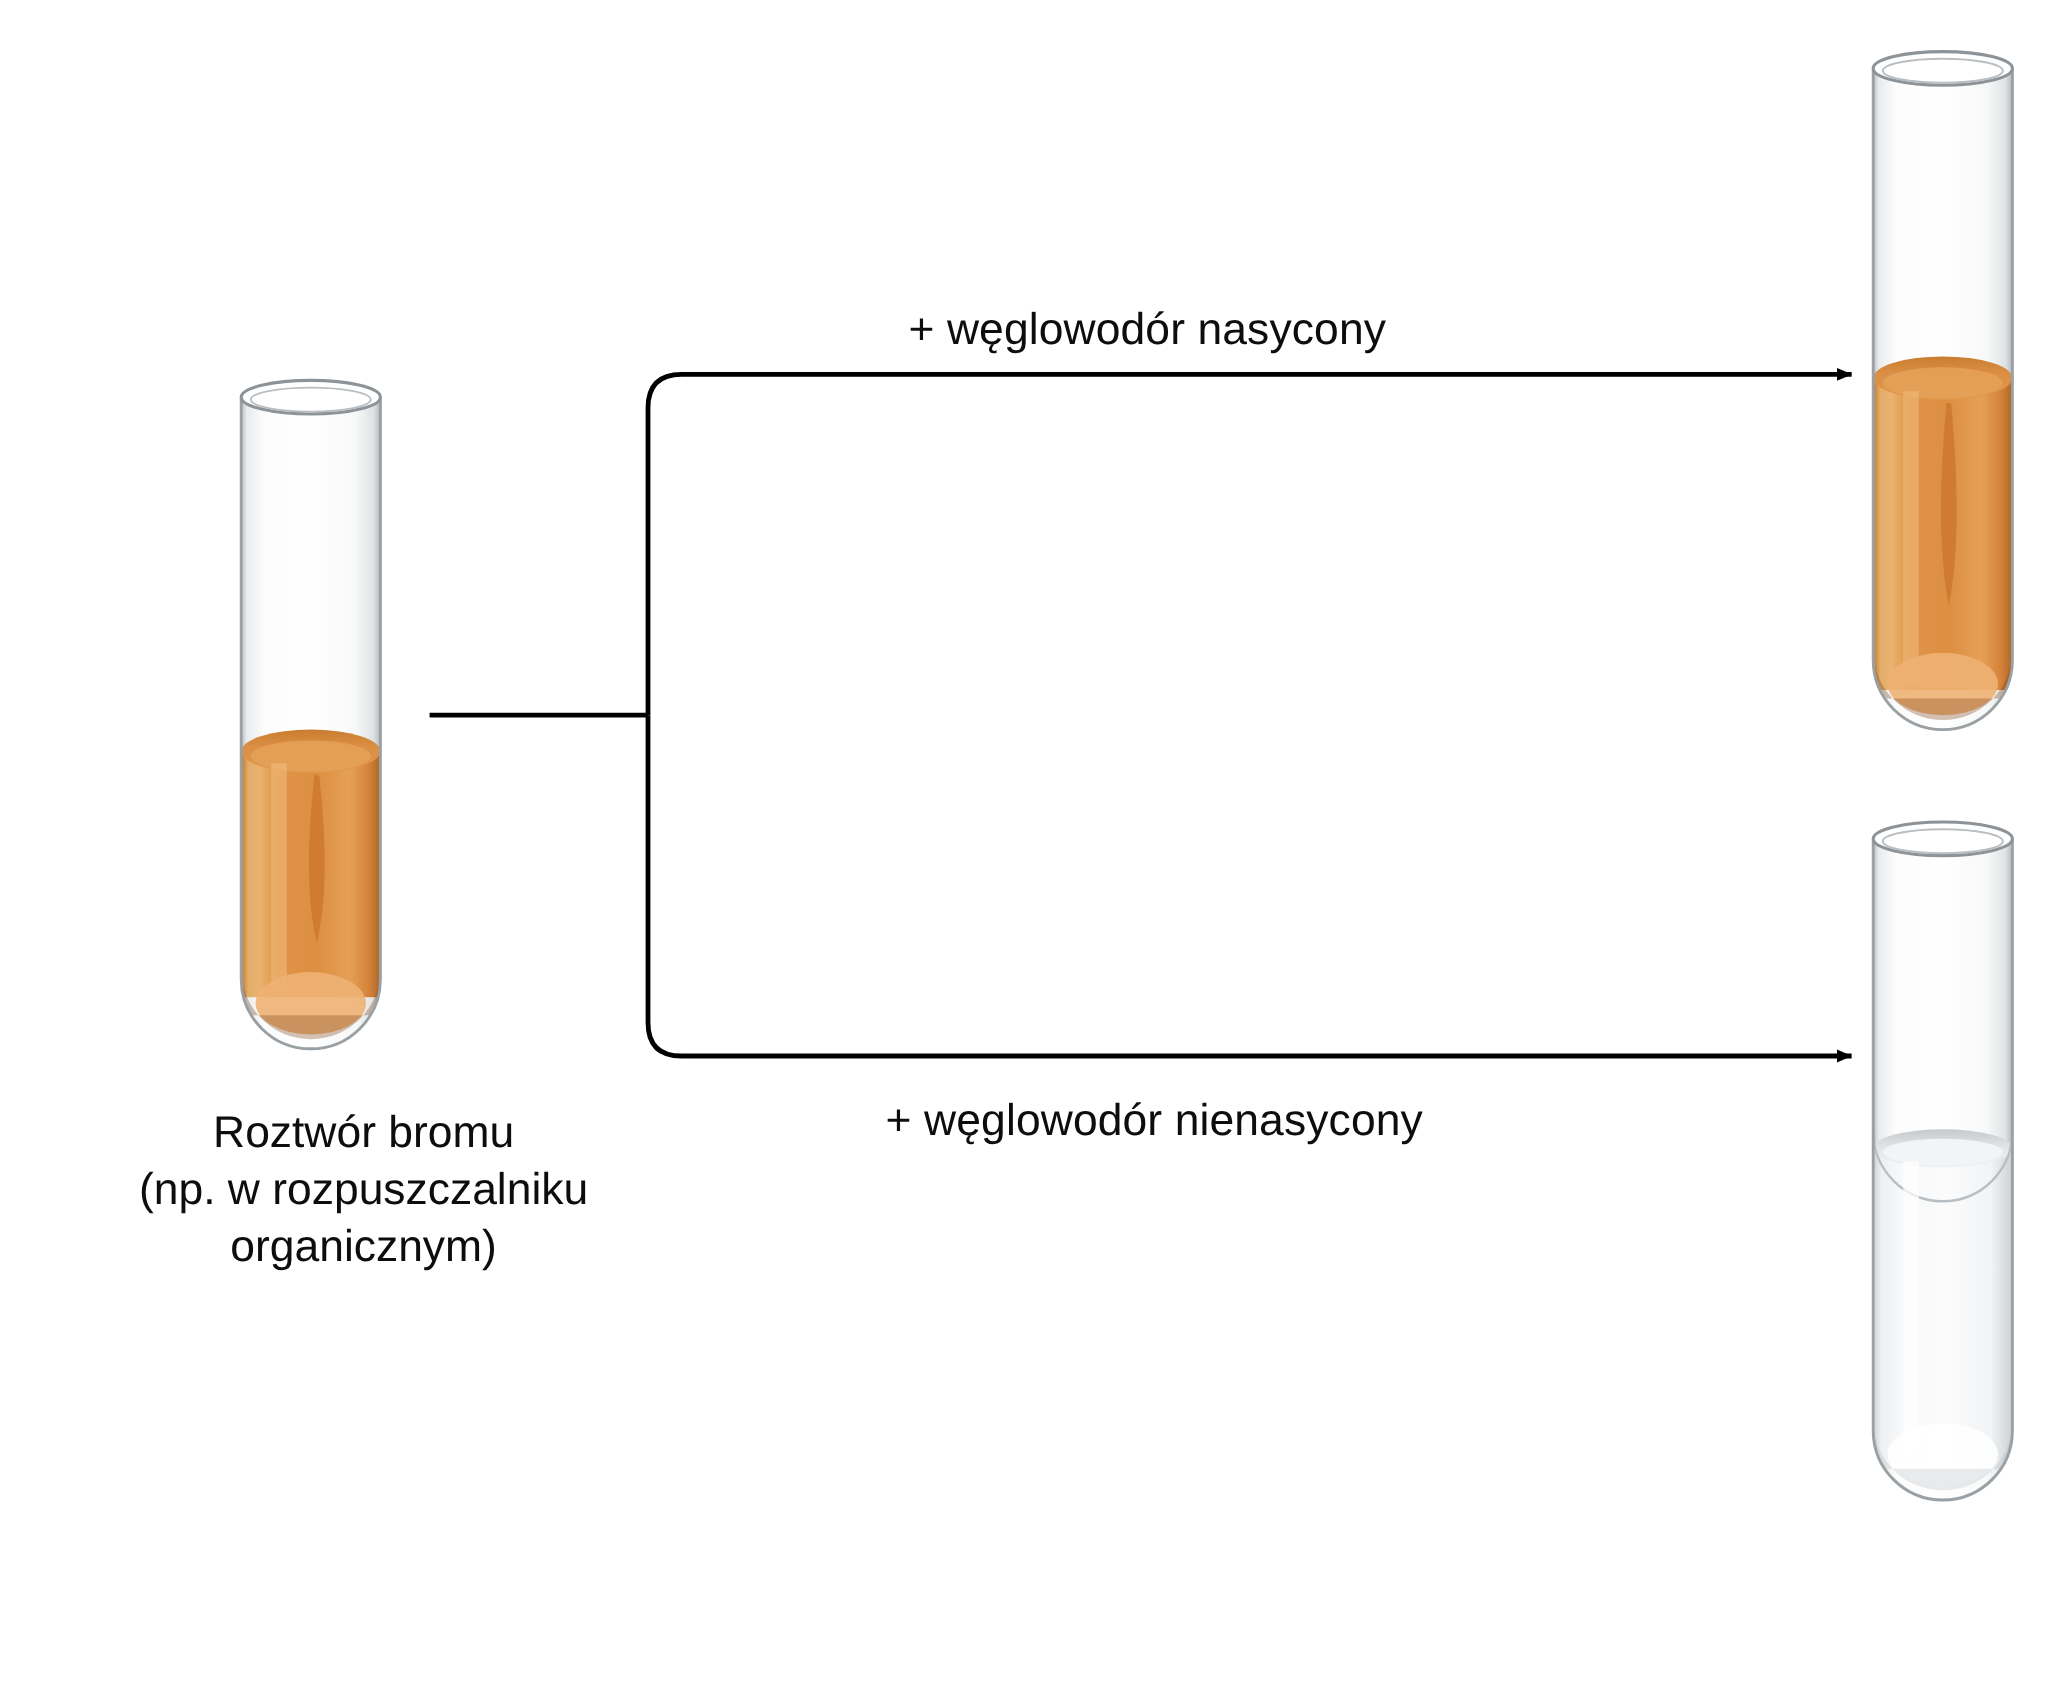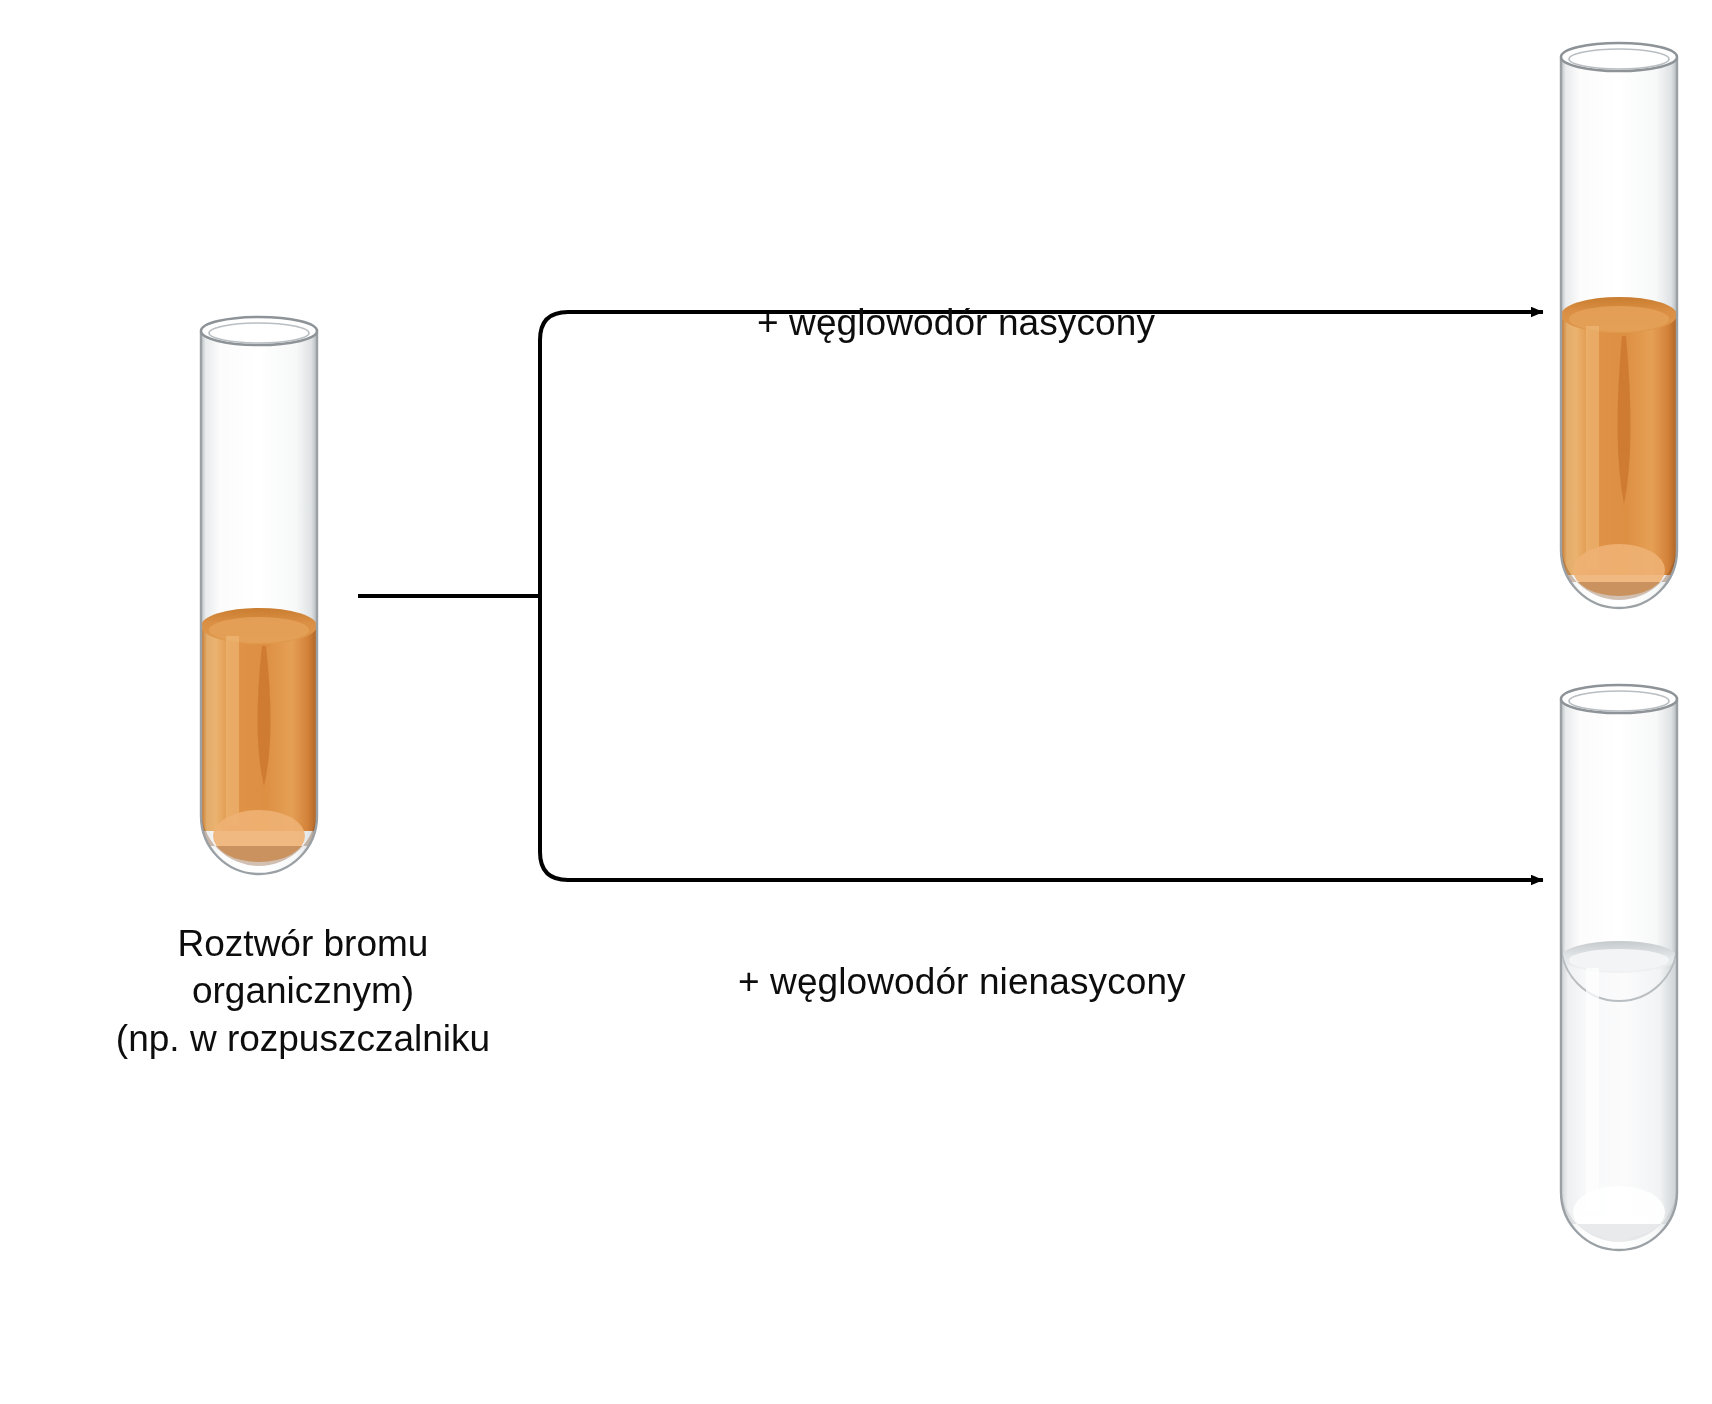--- a/index.html
+++ b/index.html
@@ -41,21 +41,20 @@
   }
 
   
   .arrow-label {
     position: absolute;
     font-size: 37px;
     line-height: 1.12;
     white-space: nowrap;
     color: #0d0d0d;
     letter-spacing: 0.1px;
-    margin-top: 48px;
   }
   #label-saturated {
     left: 757px;
     top: 254px;
   }
   #label-unsaturated {
     left: 738px;
     top: 913px;
   }
 
@@ -265,17 +264,17 @@
 
     <path d="M540,596 L540,852 Q540,880 568,880 L1543,880" fill="none" stroke="#000000" stroke-width="4" stroke-linecap="butt" stroke-linejoin="round" marker-end="url(#arrowHead)"></path>
   </svg>
 
   <div class="arrow-label" id="label-saturated">+ węglowodór nasycony</div>
 
   <div class="arrow-label" id="label-unsaturated">+ węglowodór nienasycony</div>
 
   <div class="caption">
     <span class="cline">Roztwór bromu</span>
+    <span class="cline">(np. w rozpuszczalniku</span>
     <span class="cline">organicznym)</span>
-    <span class="cline">(np. w rozpuszczalniku</span>
   </div>
 
 </div>
 
 </body></html>

